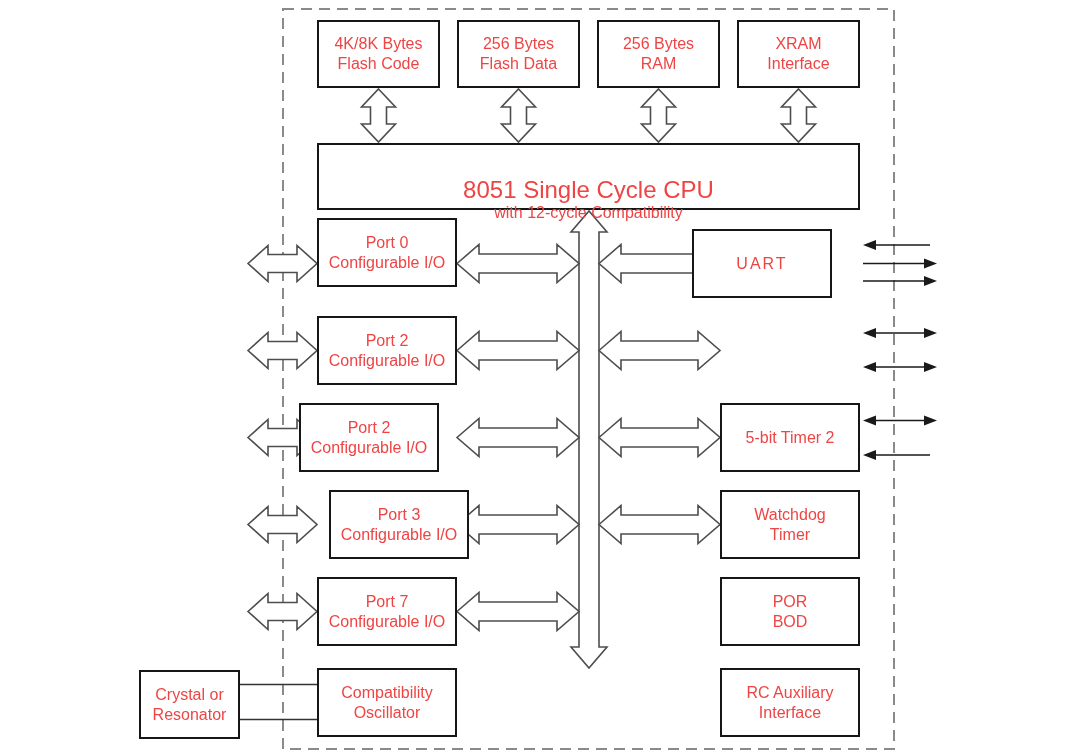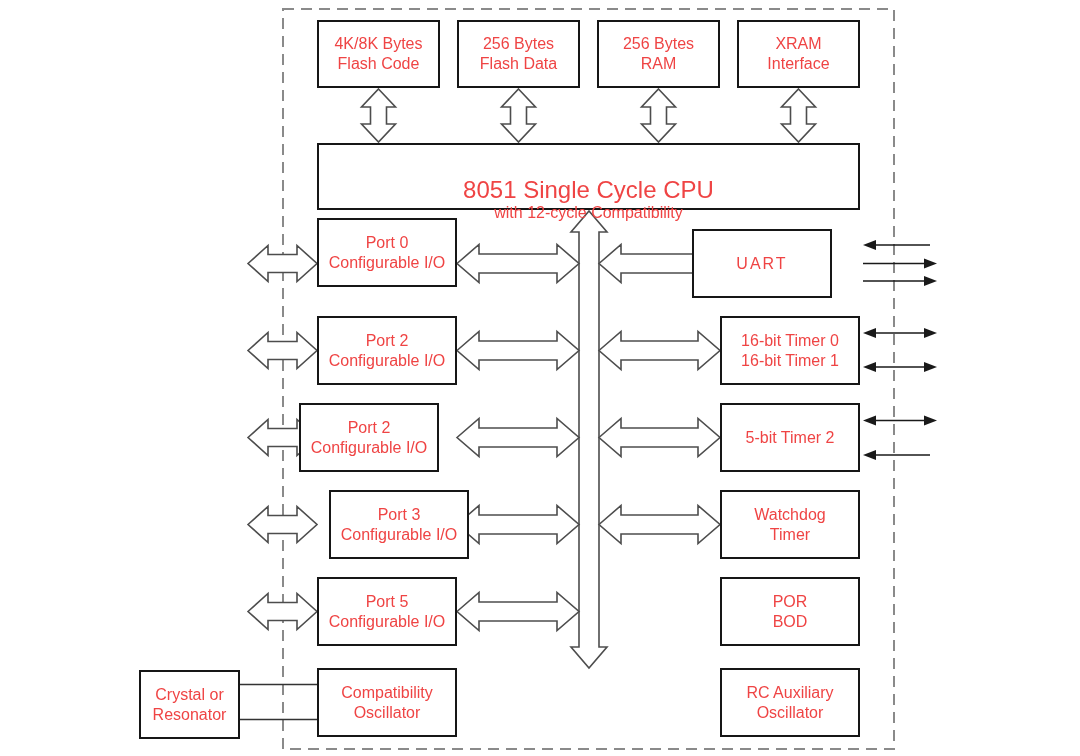--- a/index.html
+++ b/index.html
@@ -98,31 +98,29 @@
   </div>
 
   <div class="block" style="left:317px;top:218px;width:140px;height:69px">Port 0
 Configurable I/O</div>
   <div class="block" style="left:317px;top:316px;width:140px;height:69px">Port 2
 Configurable I/O</div>
   <div class="block" style="left:299px;top:403px;width:140px;height:69px">Port 2
 Configurable I/O</div>
   <div class="block" style="left:329px;top:490px;width:140px;height:69px">Port 3
 Configurable I/O</div>
-  <div class="block" style="left:317px;top:577px;width:140px;height:69px">Port 5
+  <div class="block" style="left:317px;top:577px;width:140px;height:69px">Port 7
 Configurable I/O</div>
 
   <div class="block wide" style="left:692px;top:229px;width:140px;height:69px">UART</div>
-  <div class="block" style="left:720px;top:316px;width:140px;height:69px">16-bit Timer 0
-16-bit Timer 1</div>
   <div class="block" style="left:720px;top:403px;width:140px;height:69px">5-bit Timer 2</div>
   <div class="block" style="left:720px;top:577px;width:140px;height:69px">POR
 BOD</div>
   <div class="block" style="left:720px;top:490px;width:140px;height:69px">Watchdog
 Timer</div>
   <div class="block" style="left:720px;top:668px;width:140px;height:69px">RC Auxiliary
-Oscillator</div>
+Interface</div>
 
   <div class="block" style="left:139px;top:670px;width:101px;height:69px">Crystal or
 Resonator</div>
   <div class="block" style="left:317px;top:668px;width:140px;height:69px">Compatibility
 Oscillator</div>
 </div>
 
 </body></html>

